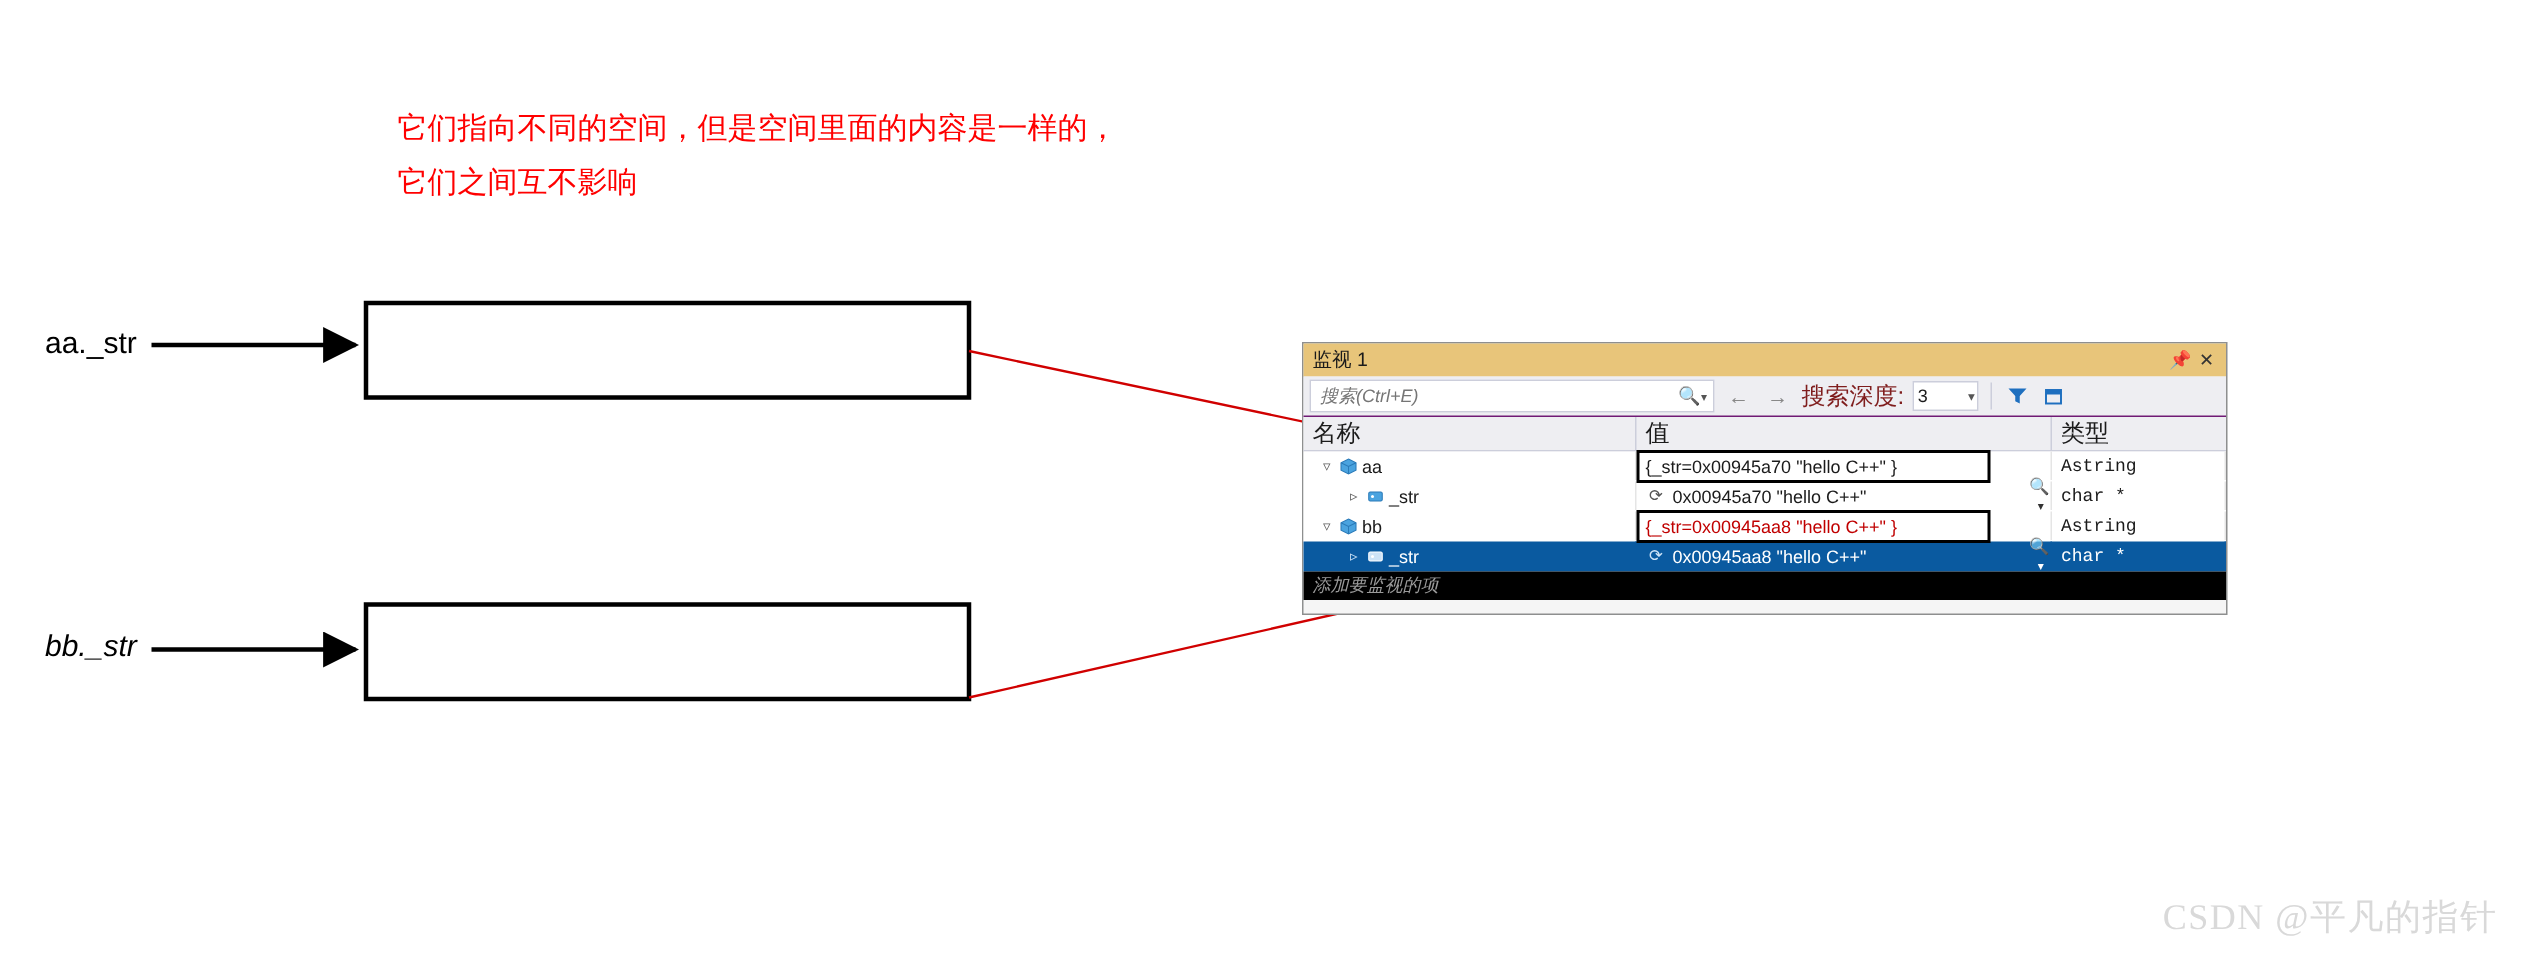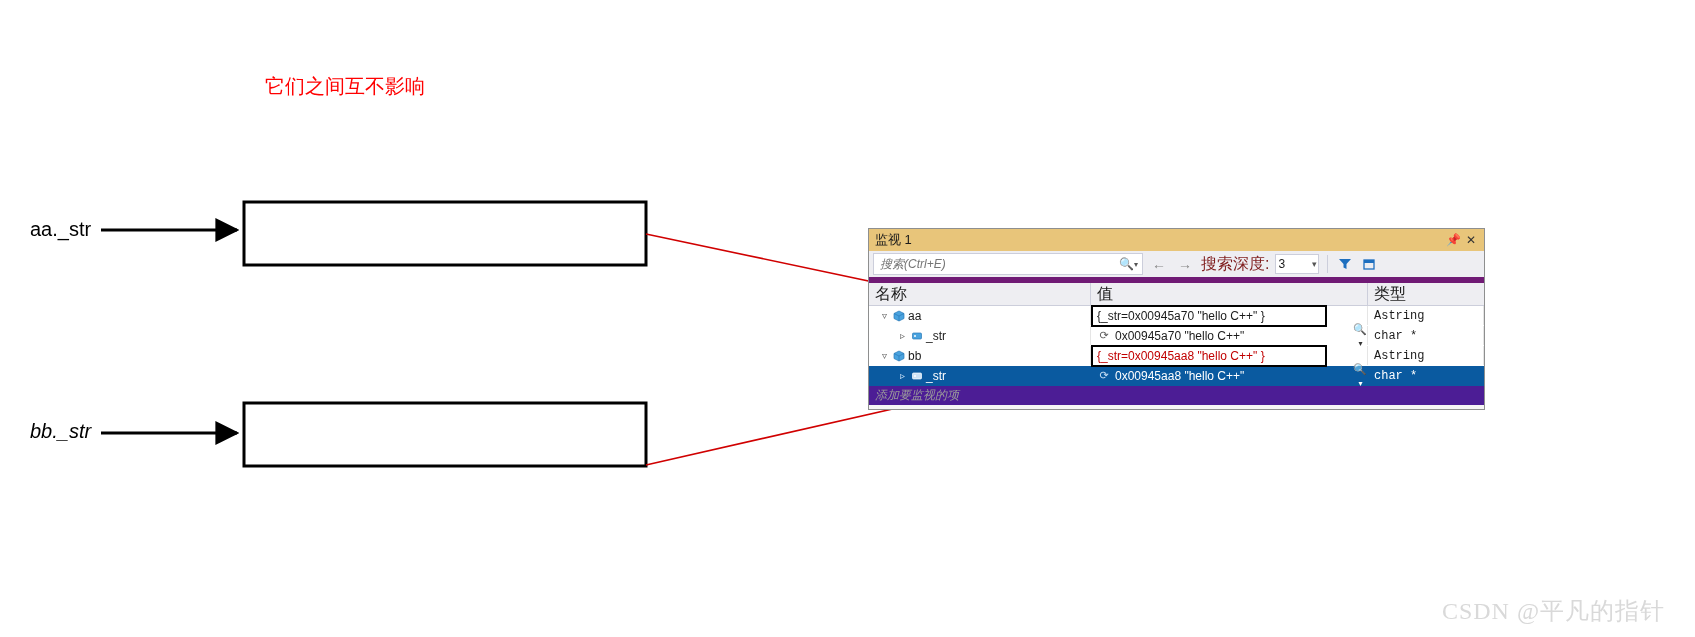--- a/index.html
+++ b/index.html
@@ -38,21 +38,21 @@
     padding: 0 6px;
     font-size: 13px;
     color: #1b1b1b;
   }
   .watch-title .t-text { flex: 0 0 auto; }
   .watch-title .t-spacer { flex: 1; }
   .watch-title .t-icon { width: 14px; text-align: center; color: #333; font-size: 12px; margin-left: 4px; }
   .watch-toolbar {
     height: 26px;
     background: #eeeef2;
-    border-bottom: 6px solid #701a75;
+    border-bottom: 1px solid #701a75;
     display: flex;
     align-items: center;
     gap: 6px;
     padding: 0 4px;
   }
   .watch-search {
     flex: 0 0 260px;
     height: 20px;
     border: 1px solid #cccedb;
     background: #fff;
@@ -125,21 +125,21 @@
   .cn-text { display:inline-block; vertical-align:middle; }
   .refresh { width:14px; text-align:center; color:#555; font-size:11px; margin-right:4px; }
   .watch-row.selected .refresh { color:#cde3f7; }
   .mag2 { width:14px; text-align:center; color:#333; font-size:11px; margin-left:auto; }
   .mag2 .dd { font-size:8px; margin-left:1px; }
   .watch-row.selected .mag2 { color:#fff; }
   .add-item {
     height: 19px; padding-left: 6px;
     display:flex; align-items:center;
     font-style: italic; color:#9a9a9a; font-size:12px;
-    background:#4c1d95;
+    background:#000000;
   }
   
   .valbox {
     position:absolute;
     border: 2px solid #000;
     pointer-events: none;
   }
   .red-val { color:#c00000; }
   .watermark {
     position:absolute;
@@ -170,20 +170,21 @@
   <line x1="101" y1="230" x2="237" y2="230" stroke="#000" stroke-width="3" marker-end="url(#arrow-black)"></line>
 
   <line x1="101" y1="433" x2="237" y2="433" stroke="#000" stroke-width="3" marker-end="url(#arrow-black)"></line>
 
   <line x1="646" y1="234" x2="1086" y2="327" stroke="#d00000" stroke-width="1.6" marker-end="url(#arrow-red)"></line>
 
   <line x1="646" y1="465" x2="1086" y2="365" stroke="#d00000" stroke-width="1.6" marker-end="url(#arrow-red)"></line>
 </svg>
 
 <div class="red-text" style="left:265px; top:68px;">
+  <div>它们指向不同的空间，但是空间里面的内容是一样的，</div>
   <div>它们之间互不影响</div>
 </div>
 
 <div style="position:absolute; left:30px; top:218px; font-size:20px;">aa._str</div>
 <div style="position:absolute; left:30px; top:420px; font-size:20px;font-style:italic;">bb._str</div>
 
 <div class="watch-panel">
   <div class="watch-title">
     <span class="t-text">监视 1</span>
     <span class="t-spacer"></span>

